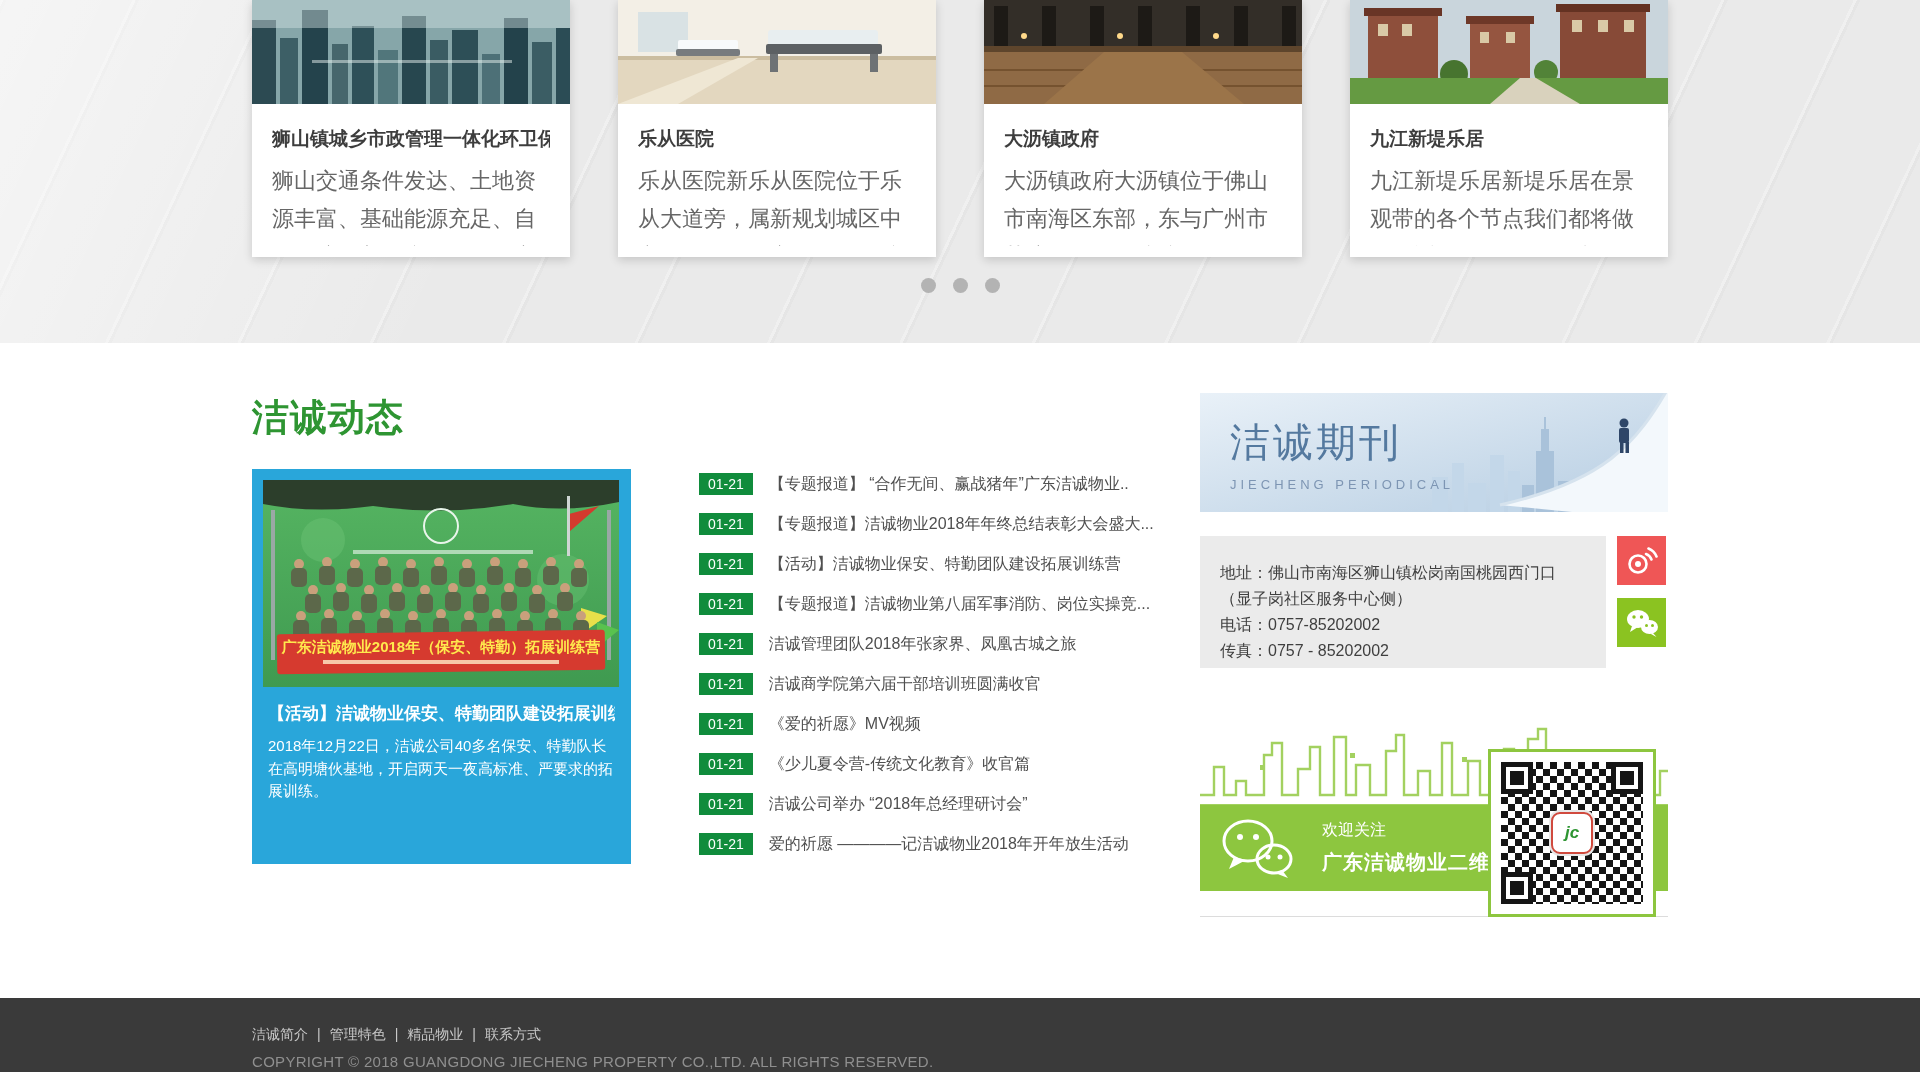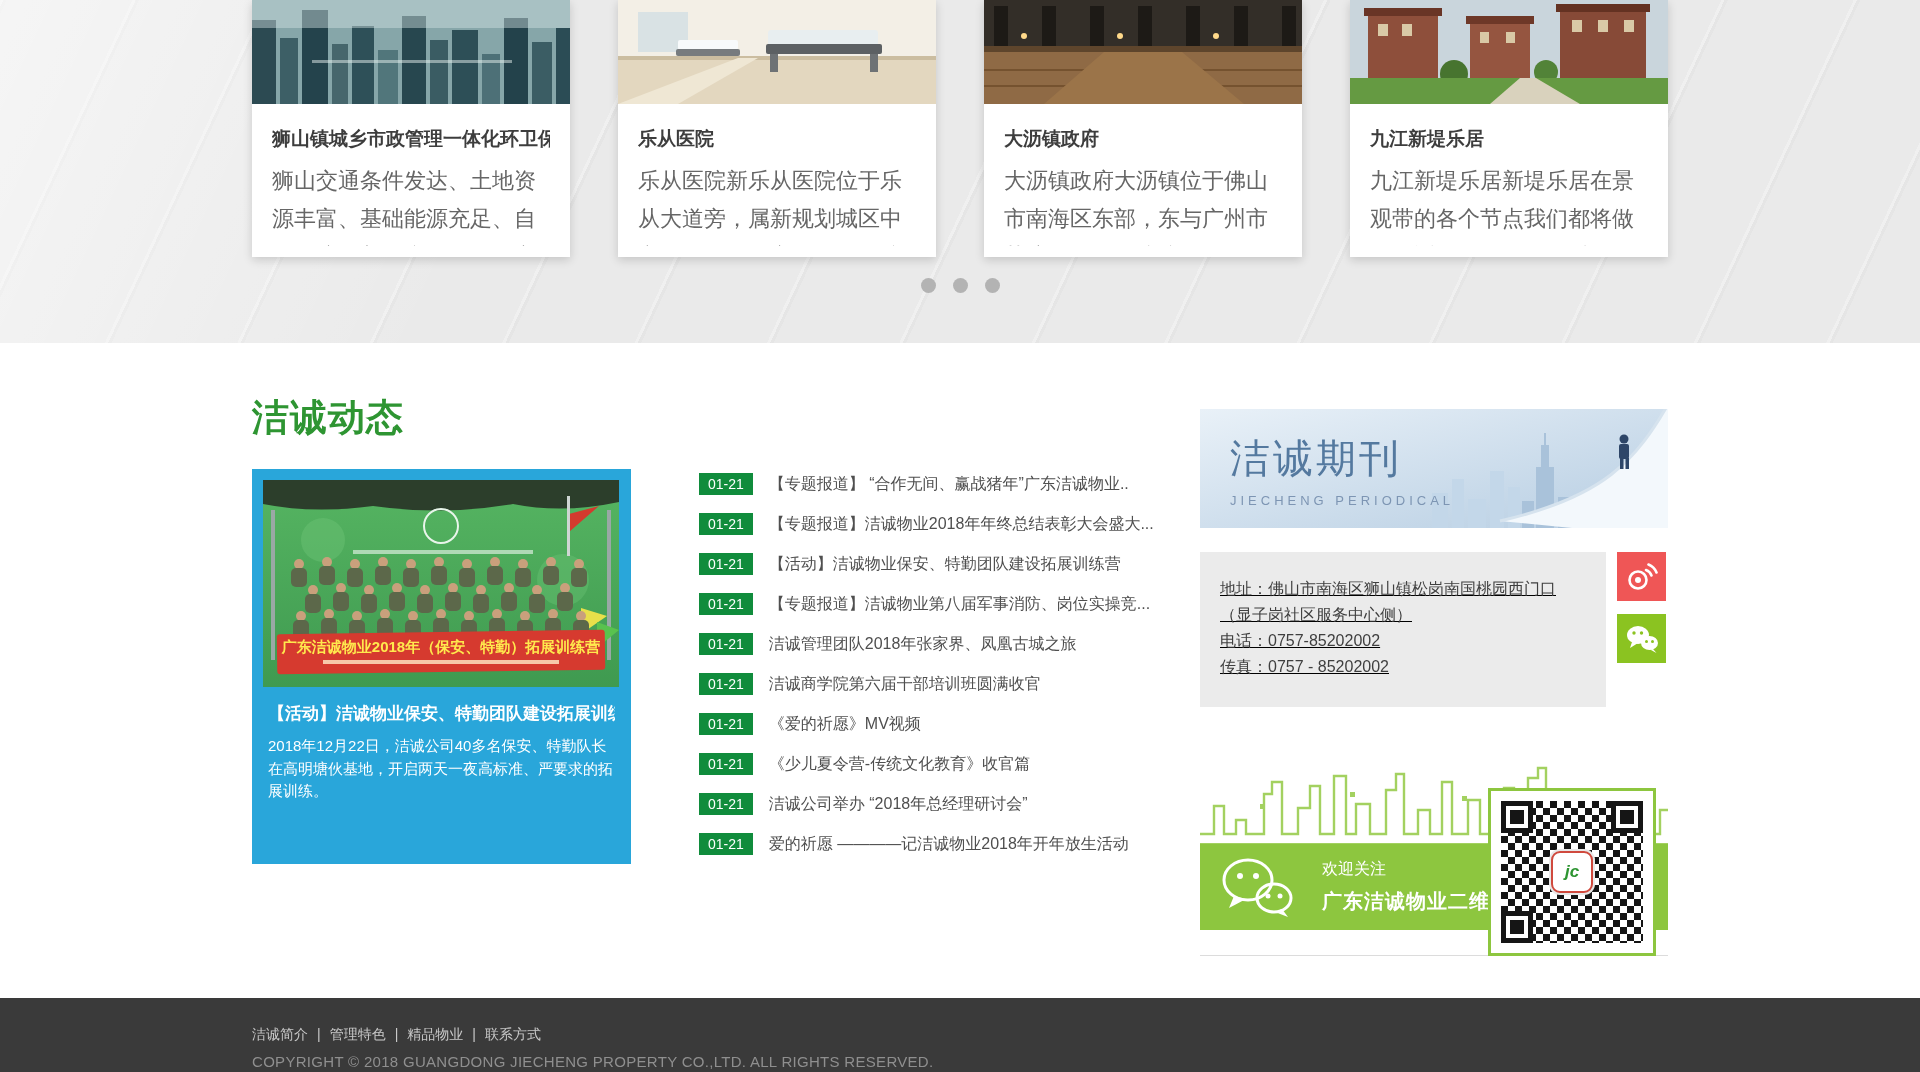--- a/index.html
+++ b/index.html
@@ -36,28 +36,28 @@
   .feature-text{ padding:4px 16px 18px; color:#fff; }
   .feature-title{ font-size:17px; font-weight:bold; margin-bottom:10px; white-space:nowrap; overflow:hidden; }
   .feature-body{ font-size:15px; line-height:1.5; }
 
   .news-list{ margin-left:36px; width:500px; margin-top:-5px; }
   .news-row{ display:flex; align-items:center; height:40px; cursor:pointer;padding-left:32px; }
   .news-date{ background:#108c3c; color:#fff; font-size:14px; padding:3px 9px; flex:none; }
   .news-title{ margin-left:16px; font-size:16px; color:#4f4f4f; white-space:nowrap; overflow:hidden; }
 
   
-  .sidebar{ position:absolute; top:16px; right:0; width:468px;text-decoration:underline; }
+  .sidebar{ position:absolute; top:0; right:0; width:468px; }
   .periodical{ height:119px; position:relative; overflow:hidden; cursor:pointer; }
   .periodical-text{ position:absolute; left:30px; top:22px; }
   .periodical-title{ font-size:40px; color:#54799f; letter-spacing:3px; }
   .periodical-sub{ font-size:13px; color:#7d95b3; letter-spacing:4px; margin-top:7px; }
 
   .contact-row{ margin-top:24px; display:flex; }
-  .contact-box{ width:406px; height:155px; background:#ebebeb; padding:24px 20px; font-size:16px; color:#3f3f3f; line-height:1.63; }
+  .contact-box{ width:406px; height:132px; background:#ebebeb; padding:24px 20px; font-size:16px; color:#3f3f3f; line-height:1.63; }
   .socials{ margin-left:11px; display:flex; flex-direction:column; gap:13px; }
   .social{ width:49px; height:49px; display:flex; align-items:center; justify-content:center; cursor:pointer; }
   .social.weibo{ background:#ef5656; }
   .social.wechat{ background:#8bc321; }
 
   .qr-section{ margin-top:45px; height:204px; position:relative; border-bottom:1px solid #dcdcdc; }
   .skyline{ position:absolute; top:0; left:0; }
   .green-band{ position:absolute; top:92px; left:0; right:0; height:86px; background:#8dc63f; display:flex; align-items:center; padding-left:20px; }
   .band-text{ margin-left:26px; color:#fff; }
   .band-line1{ font-size:16px; }

